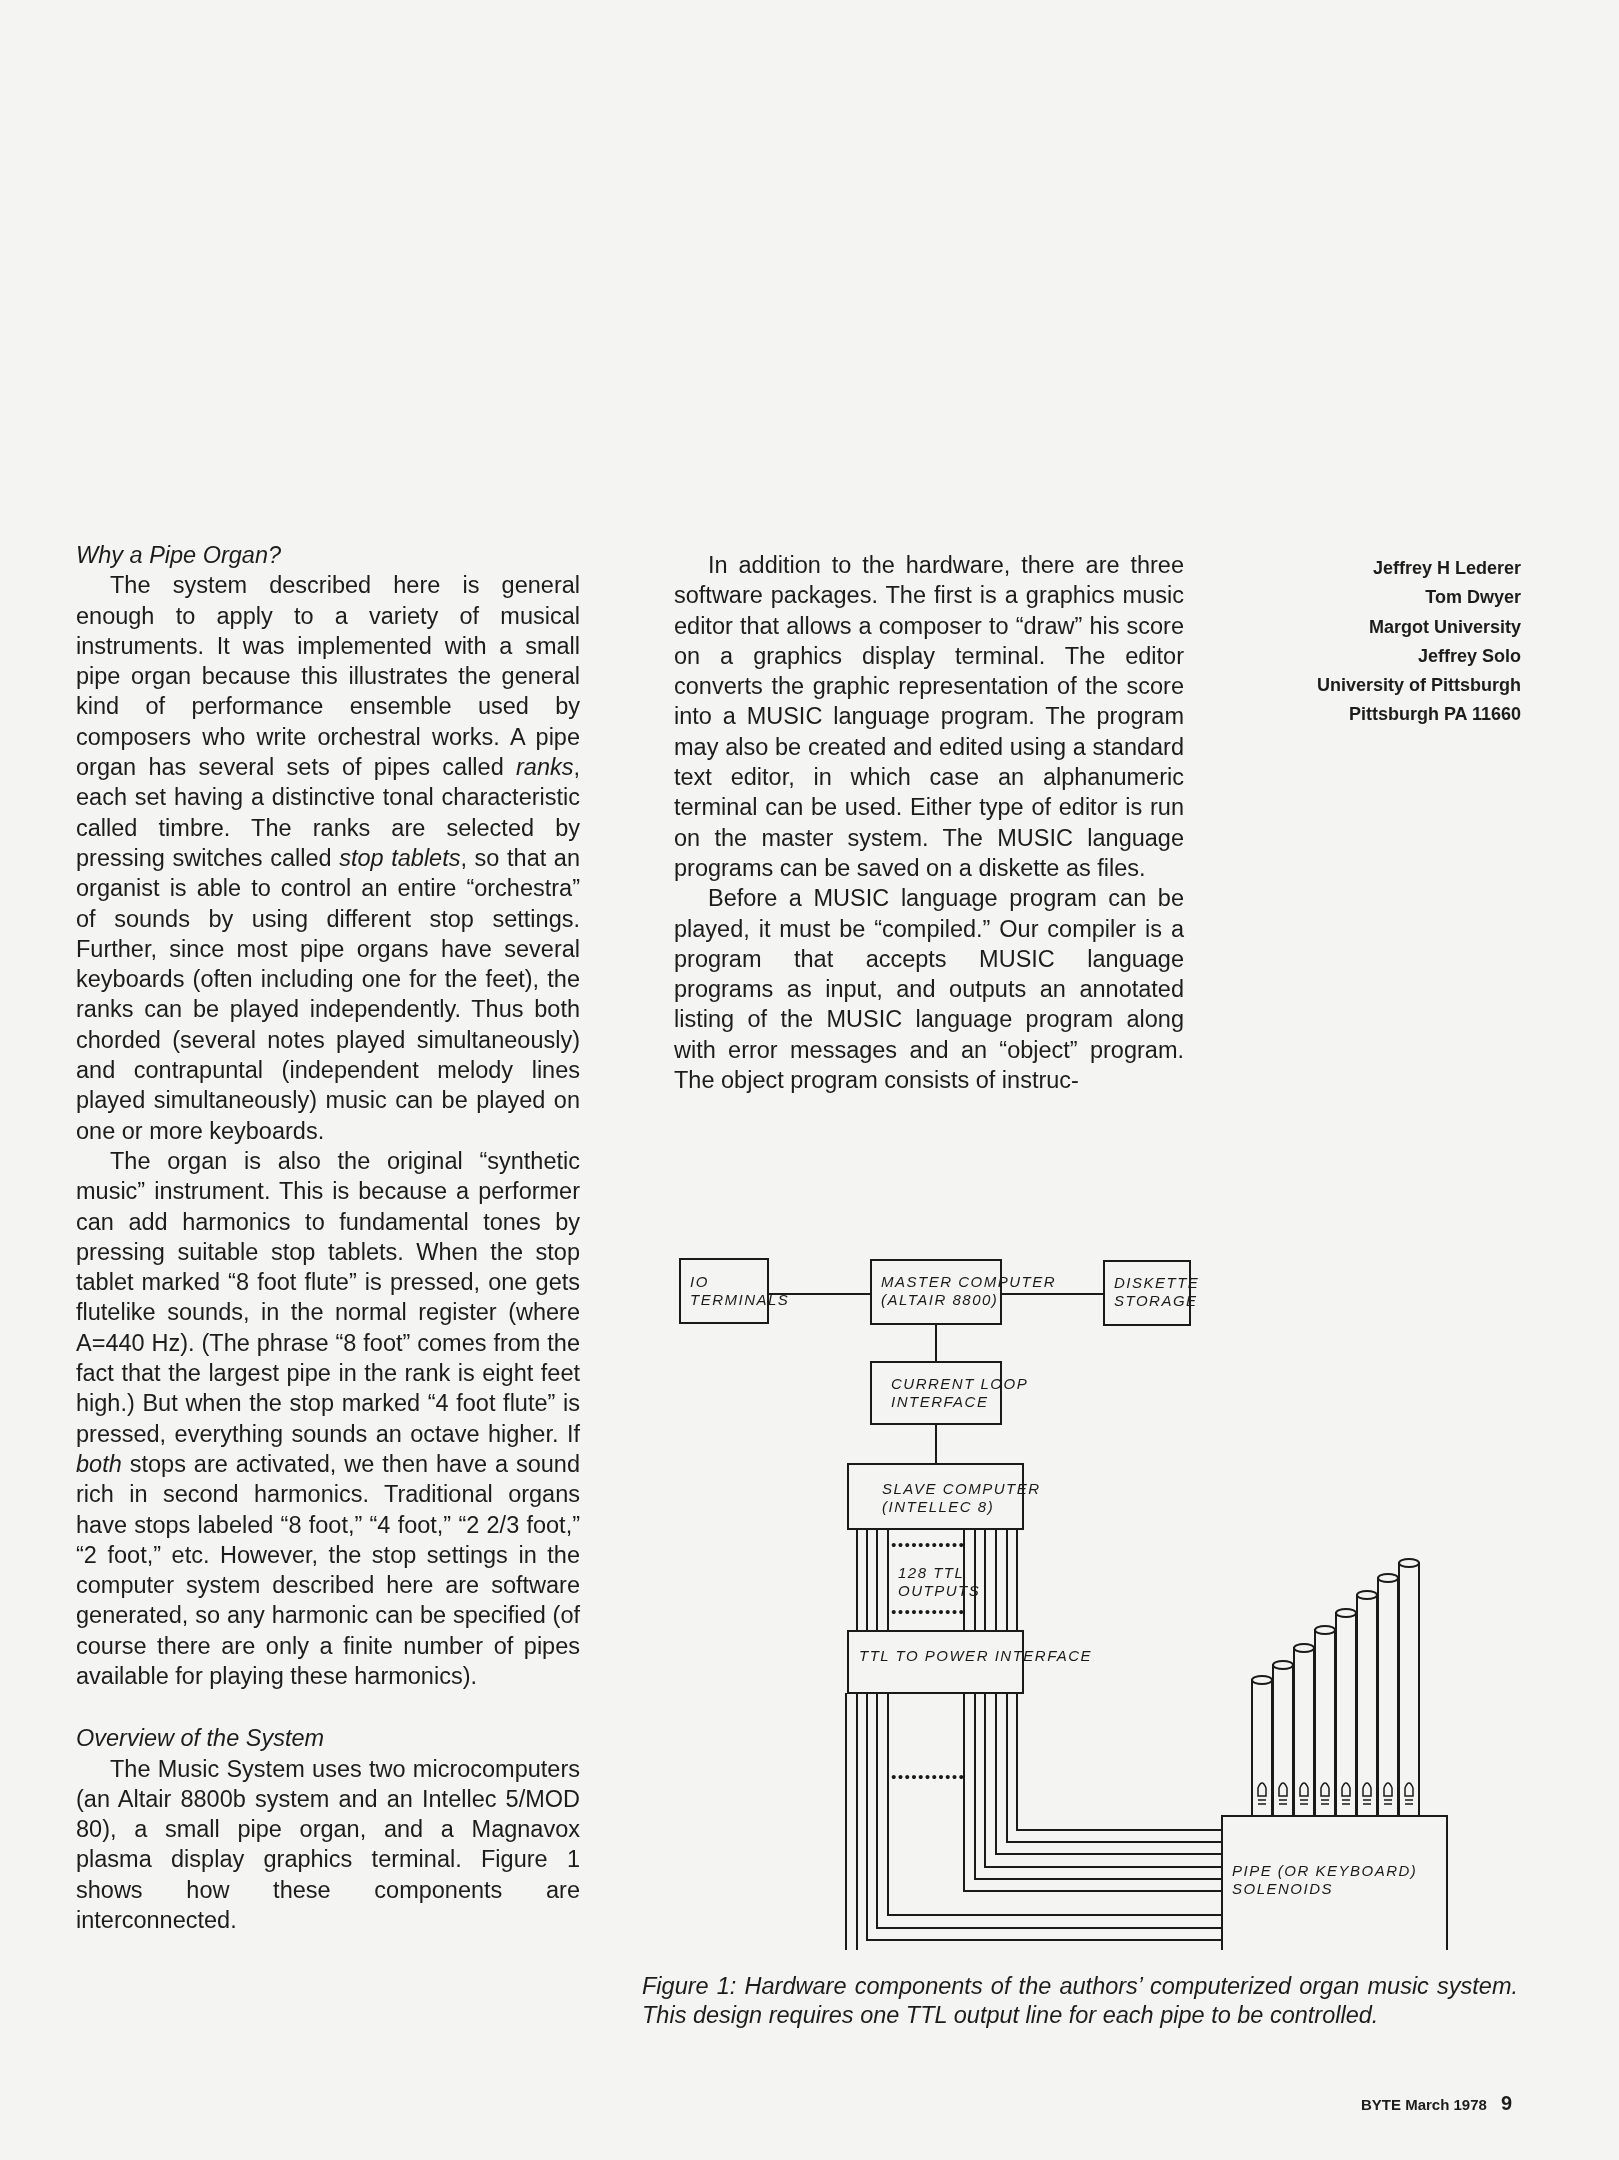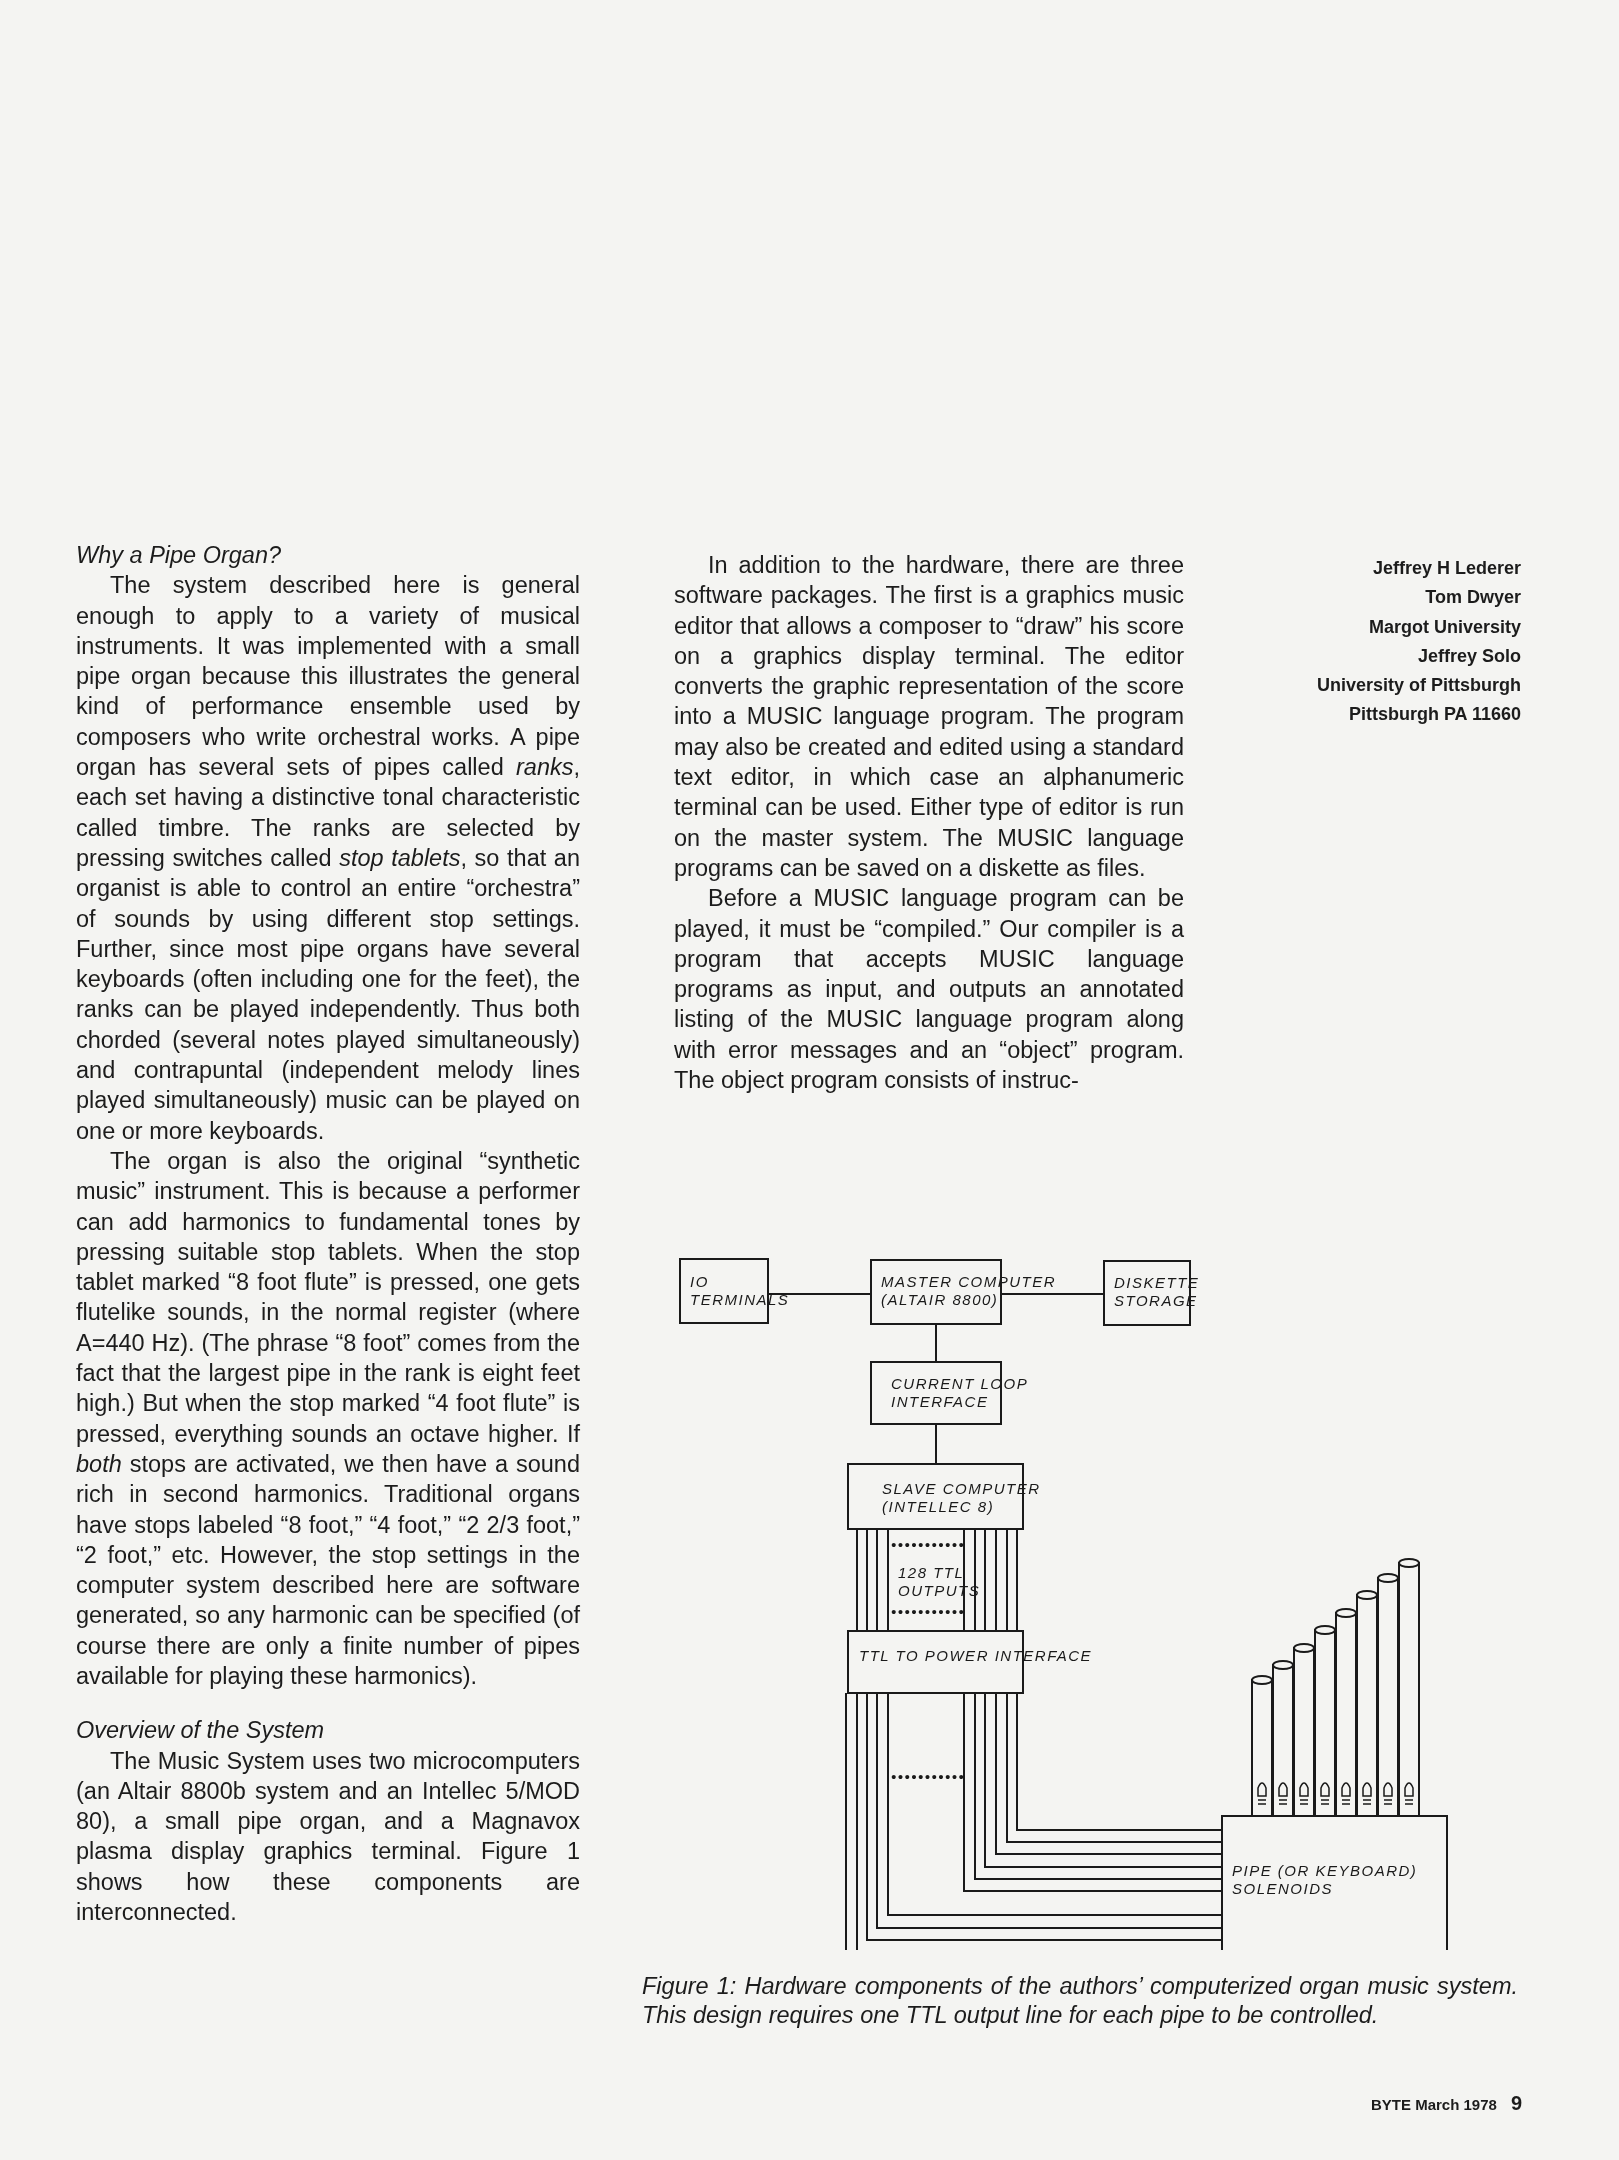--- a/index.html
+++ b/index.html
@@ -10,33 +10,33 @@
   .heading { font-size:23.5px; margin:0 0 8px 0; text-indent:0 !important;font-style:italic; }
   #col1 { left:76px; top:540px; width:504px; }
   #col2 { left:674px; top:550px; width:510px; }
   #authors { position:absolute; right:98px; top:554px; text-align:right; font-weight:bold;
              font-size:18px; line-height:29.3px; }
   #authors div { white-space:nowrap; }
   #figure { position:absolute; left:676px; top:1250px; width:880px; height:700px;font-style:italic; }
   #figure svg { width:880px; height:700px; }
   #caption { position:absolute; left:642px; top:1972px; width:876px; font-style:italic;
              font-size:23.5px; line-height:29px; text-align:justify; }
-  #footer { position:absolute; right:97px; top:2092px; font-size:15px; font-weight:bold; }
+  #footer { position:absolute; right:107px; top:2092px; font-size:15px; font-weight:bold; }
   #footer .pg { font-size:20px; margin-left:14px; }
   em { font-style:italic; }
   .diag-text { font-family:"Liberation Sans", sans-serif; font-size:15px; letter-spacing:1.5px; fill:#1a1a1a; }
 </style>
 </head>
 <body>
 
 <div id="col1" class="col">
   <p class="heading">Why a Pipe Organ?</p>
   <p><span>The system described here is general enough to apply to a variety of musical instruments. It was implemented with a small pipe organ because this illustrates the general kind of performance ensemble used by composers who write orchestral works. A pipe organ has several sets of pipes called </span><em>ranks</em><span>, each set having a distinctive tonal characteristic called timbre. The ranks are selected by pressing switches called </span><em>stop tablets</em><span>, so that an organist is able to control an entire “orchestra” of sounds by using different stop settings. Further, since most pipe organs have several keyboards (often including one for the feet), the ranks can be played independently. Thus both chorded (several notes played simultaneously) and contrapuntal (independent melody lines played simultaneously) music can be played on one or more keyboards.</span></p>
   <p><span>The organ is also the original “synthetic music” instrument. This is because a performer can add harmonics to fundamental tones by pressing suitable stop tablets. When the stop tablet marked “8 foot flute” is pressed, one gets flutelike sounds, in the normal register (where A=440 Hz). (The phrase “8 foot” comes from the fact that the largest pipe in the rank is eight feet high.) But when the stop marked “4 foot flute” is pressed, everything sounds an octave higher. If </span><em>both</em><span> stops are activated, we then have a sound rich in second harmonics. Traditional organs have stops labeled “8 foot,” “4 foot,” “2 2/3 foot,” “2 foot,” etc. However, the stop settings in the computer system described here are software generated, so any harmonic can be specified (of course there are only a finite number of pipes available for playing these harmonics).</span></p>
-  <p class="heading" style="margin-top:24px;">Overview of the System</p>
+  <p class="heading" style="margin-top:32px;">Overview of the System</p>
   <p>The Music System uses two microcomputers (an Altair 8800b system and an Intellec 5/MOD 80), a small pipe organ, and a Magnavox plasma display graphics terminal. Figure 1 shows how these components are interconnected.</p>
 </div>
 
 <div id="col2" class="col">
   <p>In addition to the hardware, there are three software packages. The first is a graphics music editor that allows a composer to “draw” his score on a graphics display terminal. The editor converts the graphic representation of the score into a MUSIC language program. The program may also be created and edited using a standard text editor, in which case an alphanumeric terminal can be used. Either type of editor is run on the master system. The MUSIC language programs can be saved on a diskette as files.</p>
   <p>Before a MUSIC language program can be played, it must be “compiled.” Our compiler is a program that accepts MUSIC language programs as input, and outputs an annotated listing of the MUSIC language program along with error messages and an “object” program. The object program consists of instruc-</p>
 </div>
 
 <div id="authors">
   <div>Jeffrey H Lederer</div>

